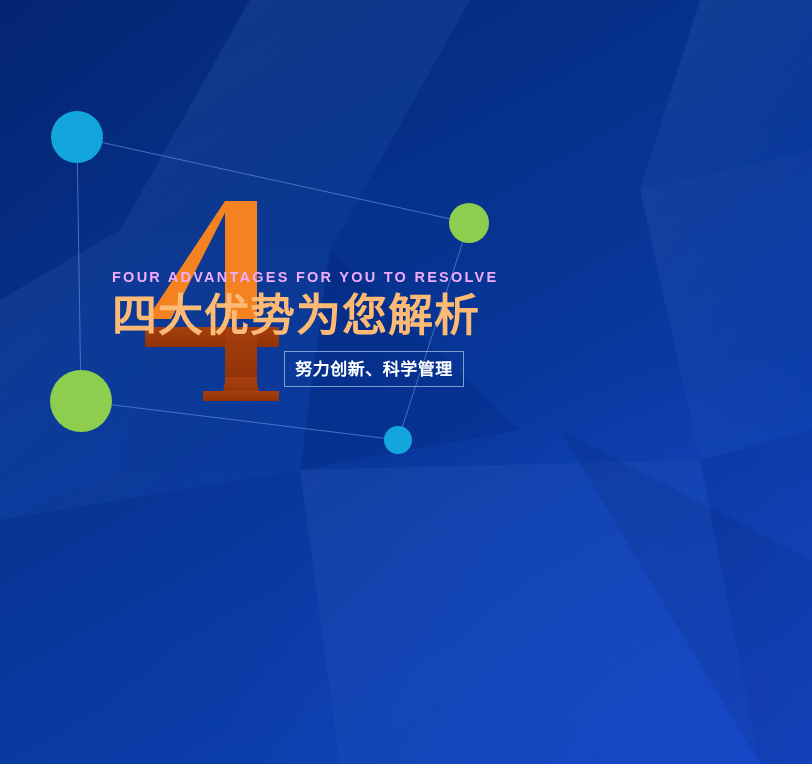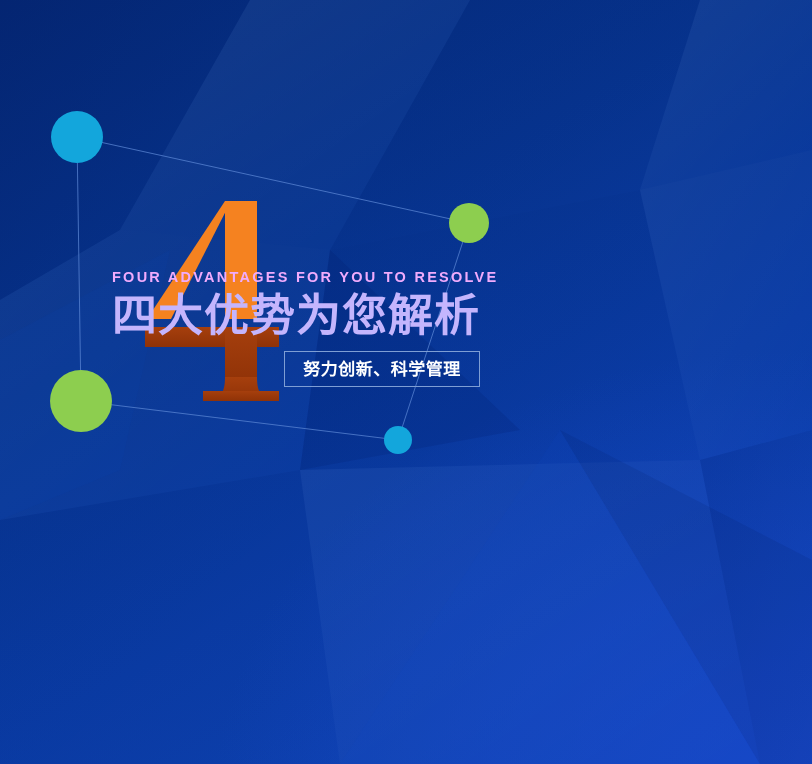--- a/index.html
+++ b/index.html
@@ -68,30 +68,30 @@
     font-weight: 700;
     letter-spacing: 2.25px;
     color: #f0abfc;
     line-height: 1;
     white-space: nowrap;
   }
   .headline {
     margin: 7px 0 0 0;
     font-size: 45px;
     font-weight: 700;
-    color: #c4b5fd;
+    color: #fdba74;
     line-height: 1.08;
     letter-spacing: 1px;
     white-space: nowrap;
   }
   .tagline-box {
     position: absolute;
     left: 284px;
     top: 351px;
-    width: 196px;
+    width: 180px;
     height: 36px;
     box-sizing: border-box;
     border: 1px solid #7e9ed4;
     display: flex;
     align-items: center;
     justify-content: center;
   }
   .tagline {
     font-size: 17px;
     font-weight: 700;

